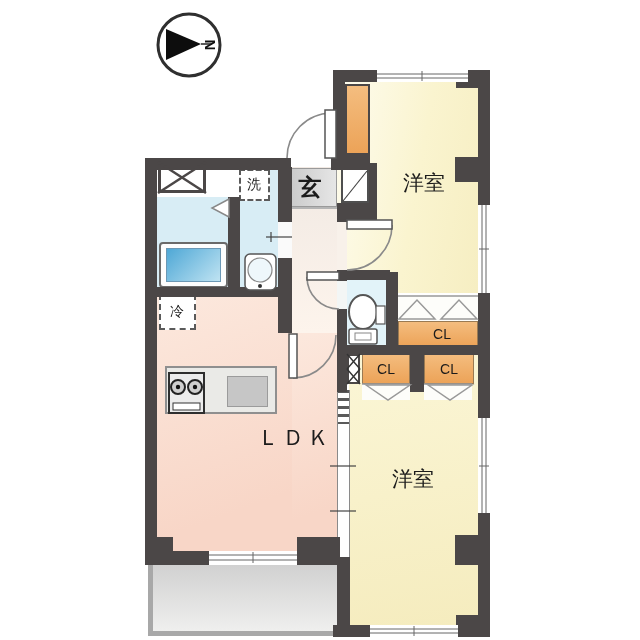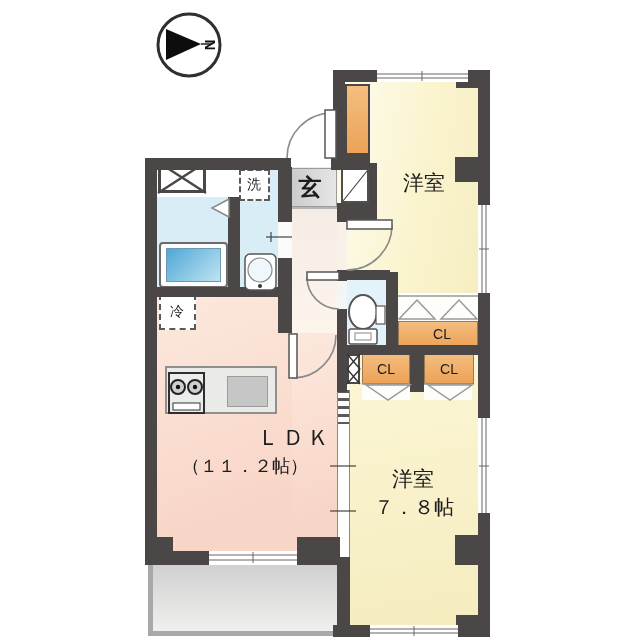--- a/index.html
+++ b/index.html
@@ -199,22 +199,20 @@
         <line x1="370" y1="633" x2="458" y2="633"></line>
         <line x1="414" y1="626" x2="414" y2="636"></line>
       <line x1="209" y1="555" x2="297" y2="555"></line>
         <line x1="209" y1="560" x2="297" y2="560"></line>
         <line x1="253" y1="552" x2="253" y2="563"></line>
     </g>
   </svg>
 
   <div class="label jp" style="left:424px;top:183px;font-size:21px;">洋室</div>
   <div class="label jp" style="left:413px;top:479px;font-size:21px;">洋室</div>
-  <div class="label jp" style="left:414px;top:507px;font-size:20px;">７．８帖</div>
   <div class="label jp" style="left:251px;top:438px;font-size:22px;letter-spacing:3px;margin-left:44px;">ＬＤＫ</div>
-  <div class="label jp" style="left:245px;top:466px;font-size:18px;">（１１．２帖）</div>
   <div class="label jp" style="left:310px;top:187px;font-size:23px;font-weight:600;">玄</div>
   <div class="label jp" style="left:254px;top:185px;font-size:14px;">洗</div>
   <div class="label jp" style="left:177px;top:312px;font-size:14px;">冷</div>
   <div class="label cl" style="left:442px;top:334px;">CL</div>
   <div class="label cl" style="left:386px;top:369px;">CL</div>
   <div class="label cl" style="left:449px;top:369px;">CL</div>
 </div>
 
 </body></html>

